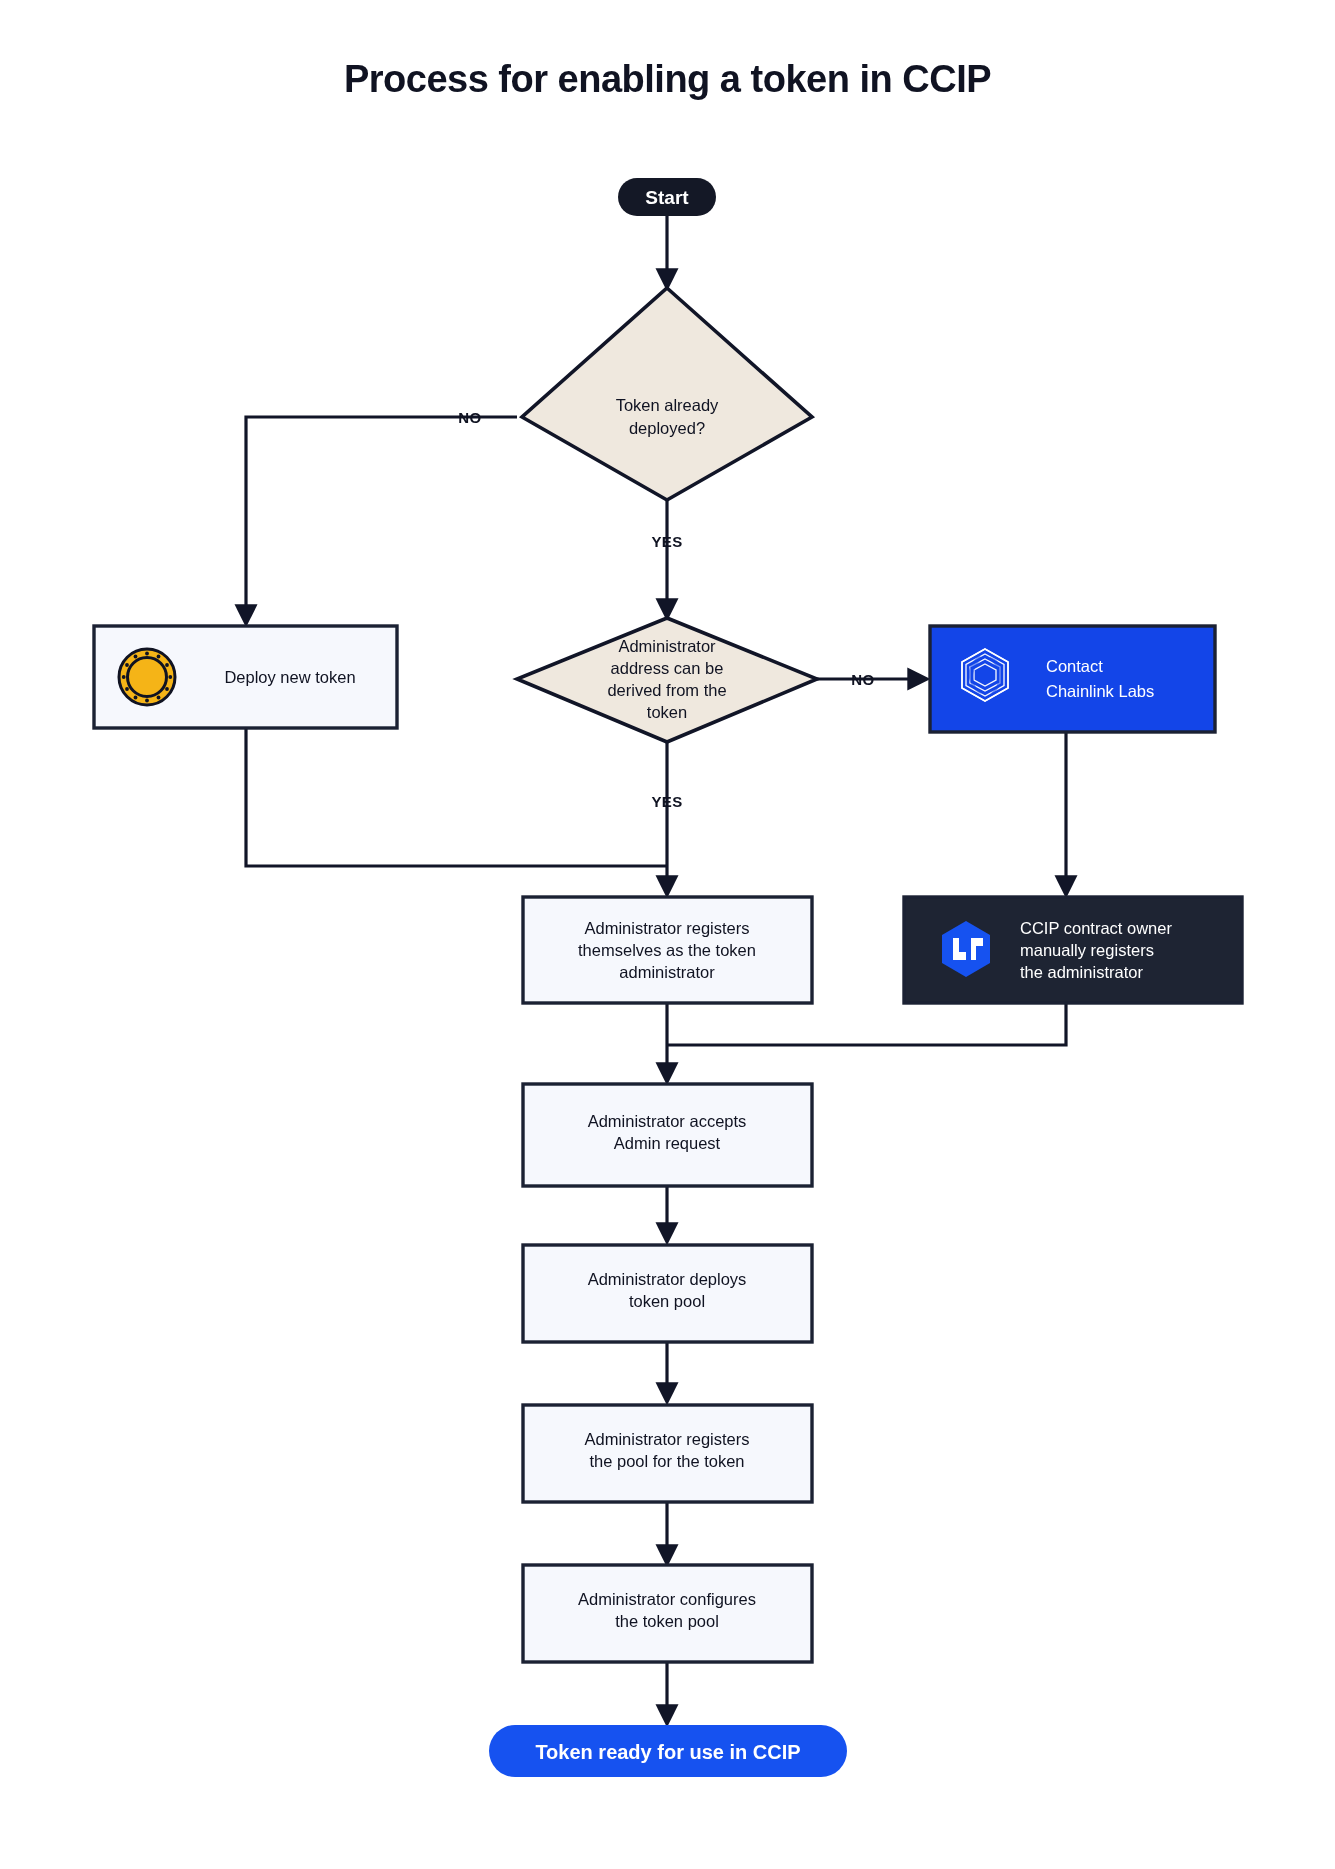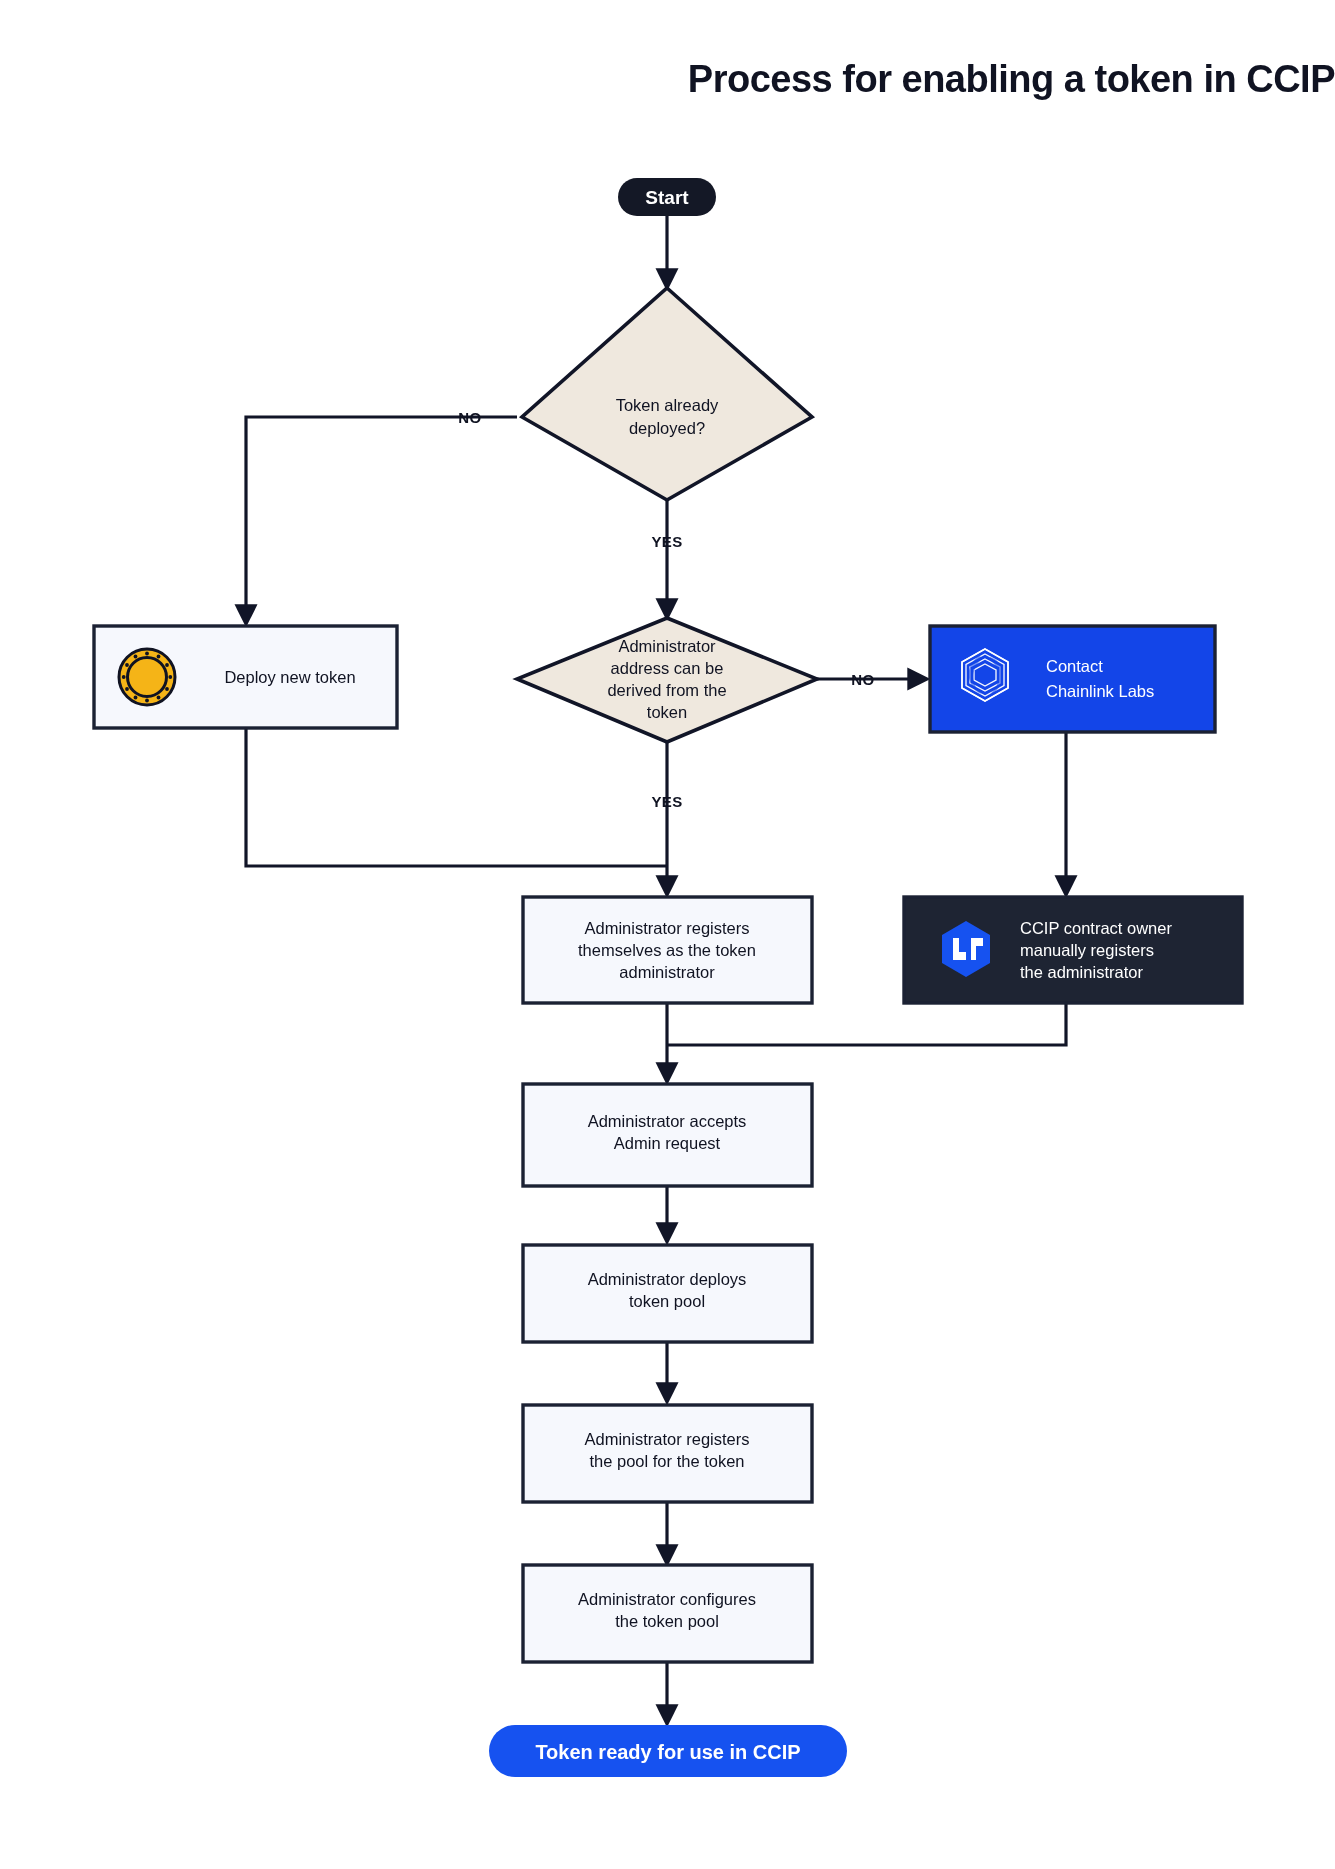--- a/index.html
+++ b/index.html
@@ -17,21 +17,21 @@
   }
   #flow-root {
     position: absolute;
     inset: 0;
   }
   .chart-title {
     position: absolute;
     top: 58px;
     left: 0;
     width: 100%;
-    text-align: right;
+    text-align: center;
     font-size: 38px;
     font-weight: 700;
     letter-spacing: -0.5px;
     color: #101322;
     font-family: "Liberation Sans", sans-serif;
   }
   svg { display: block; }
   text { font-family: "Liberation Sans", sans-serif; }
   .node-text { font-size: 16.5px; fill: #101322; }
   .node-text-light { font-size: 16.5px; fill: #ffffff; }

